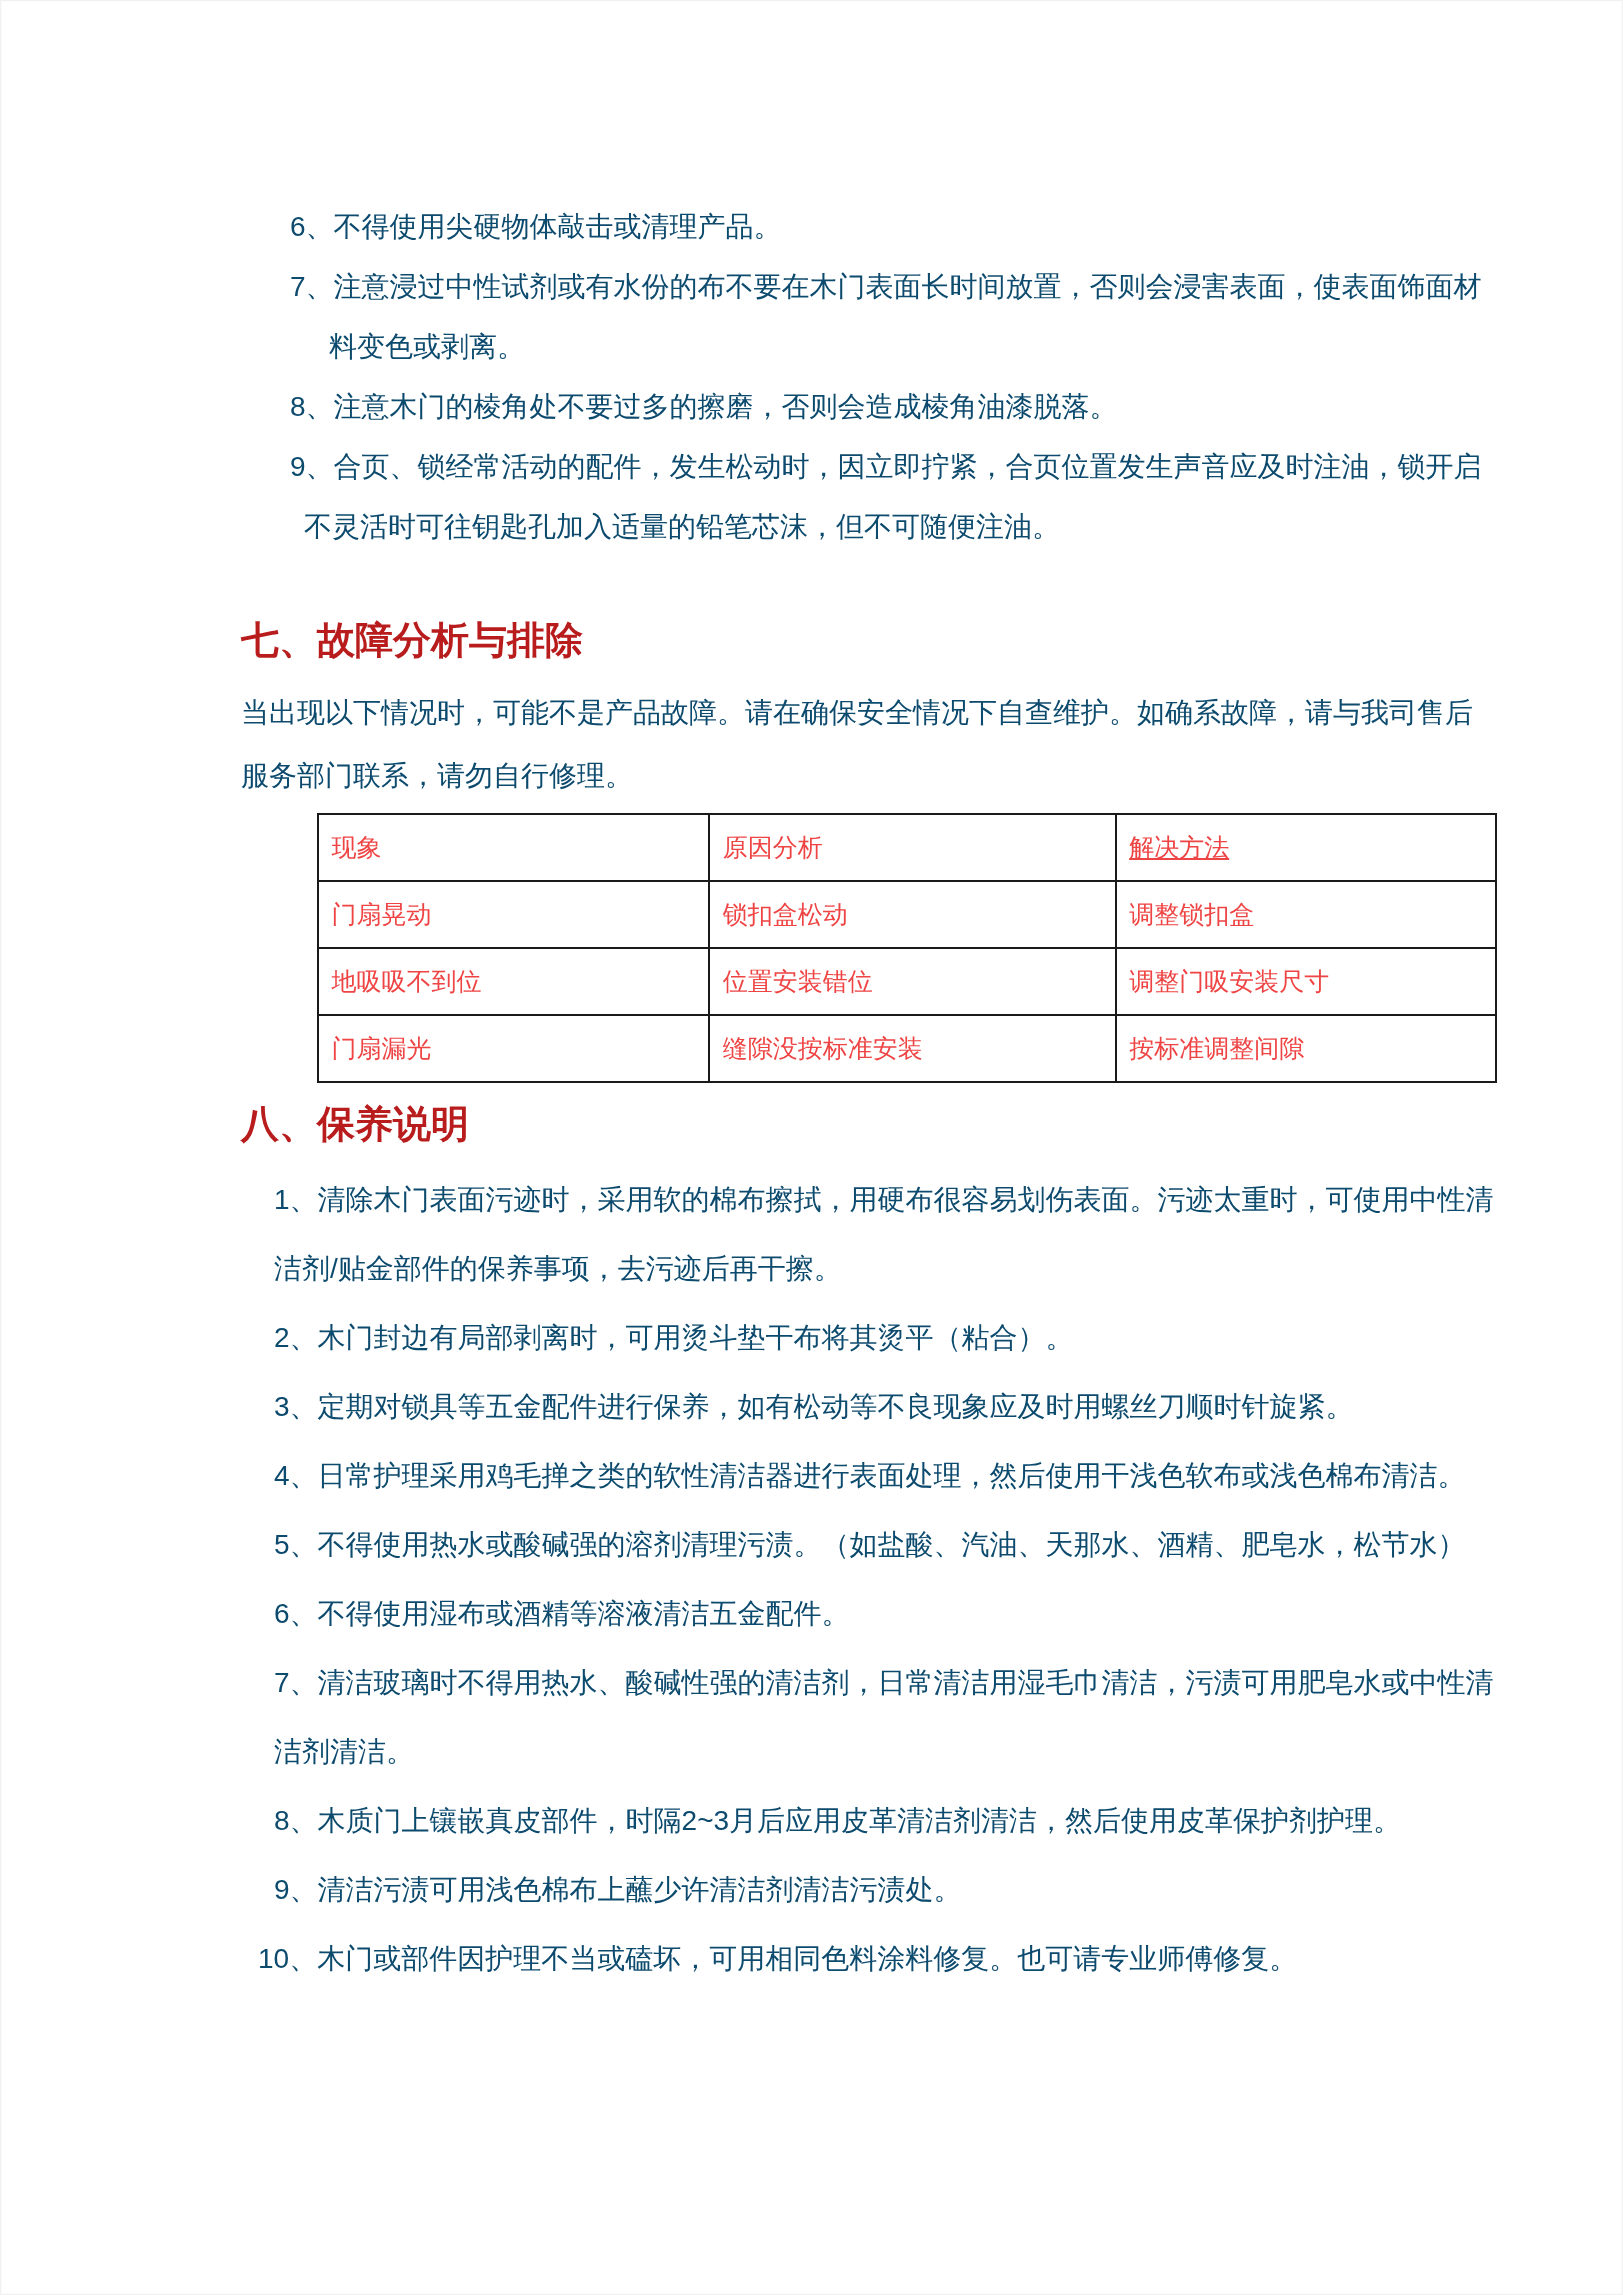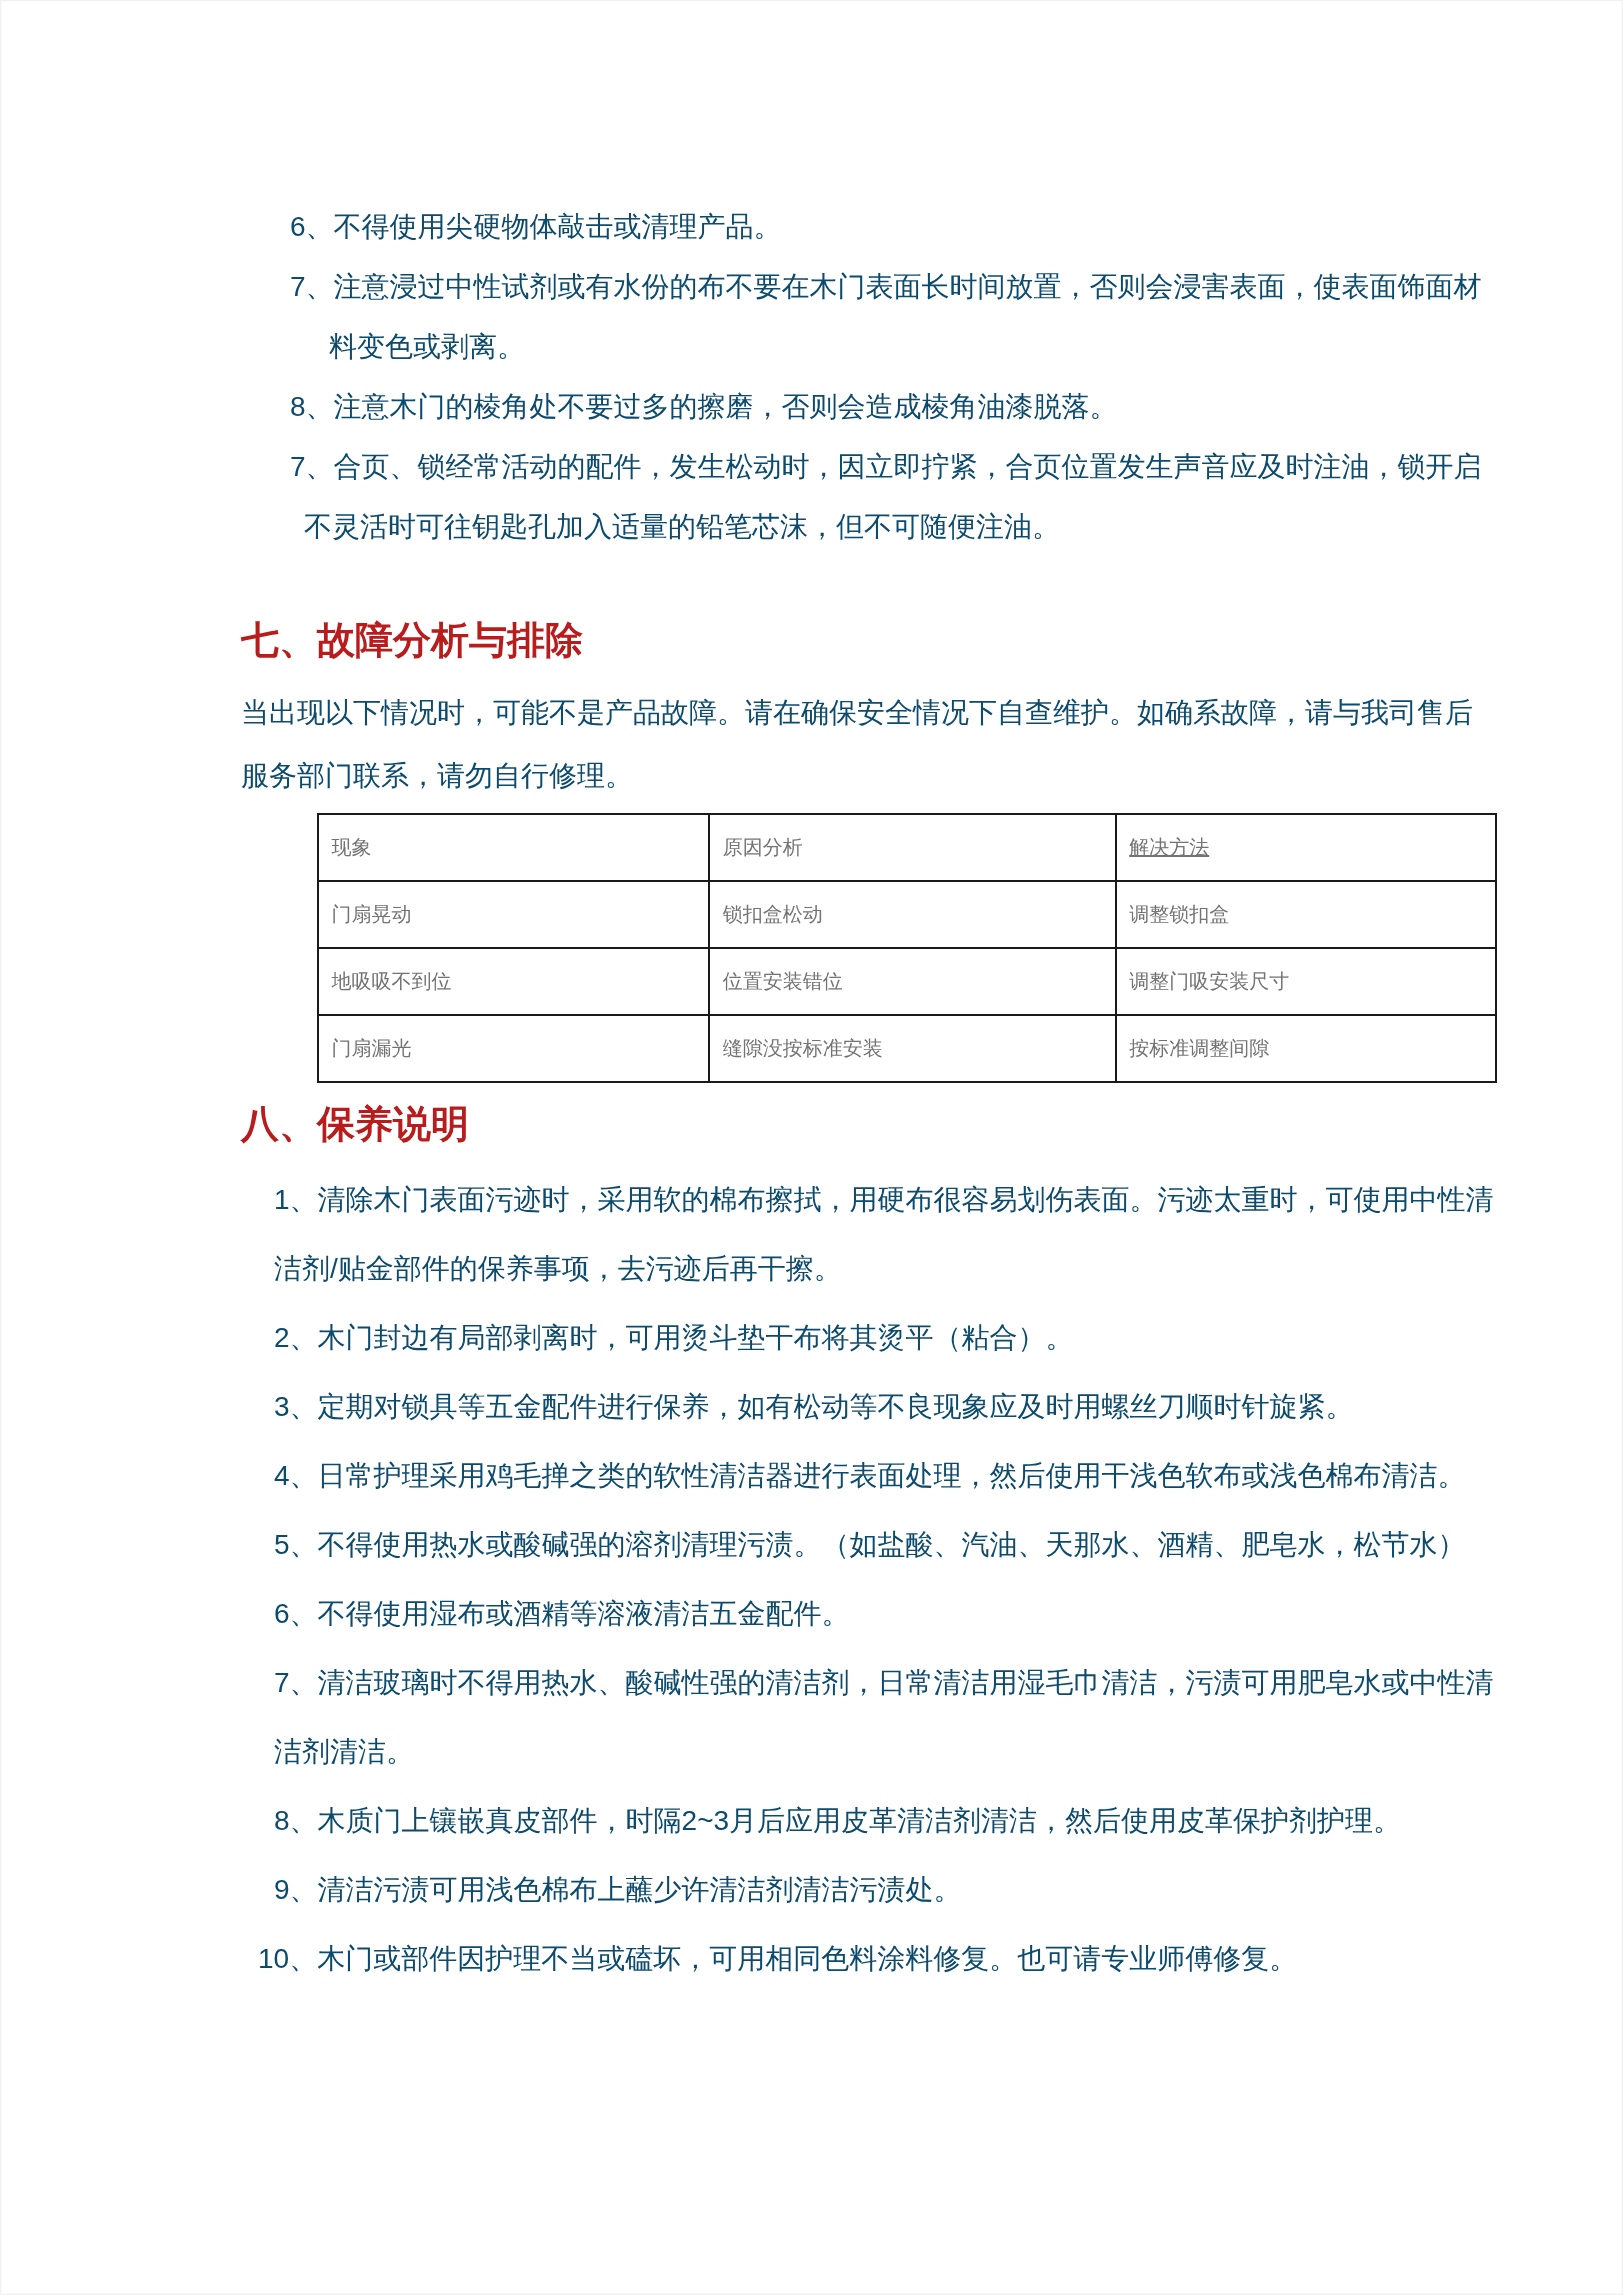--- a/index.html
+++ b/index.html
@@ -40,44 +40,44 @@
   .p-list2w { padding-left: 258px; }
   table.fault {
     margin: 5.9px 0 0 317px;
     border-collapse: collapse;
     table-layout: fixed;
     width: 1135px;
     border: 2.6px solid #1a1a1a;
   }
   table.fault td {
     height: 65px;
-    font-size: 20px;
+    font-size: 25px;
     padding: 0 0 0 12.4px;
     border: 2px solid #1a1a1a;
     border-top-width: 2.6px;
     border-bottom-width: 2.6px;
     vertical-align: middle;
     white-space: nowrap;
-    color: #737373;
+    color: #ef4444;
   }
   .c1 { width: 377px; }
   .c2 { width: 392px; }
   .c3 { width: 366px; text-decoration: underline; }
 </style>
 </head>
 <body>
 
 <div class="page">
   <div class="spacer-top"></div>
 
   <div class="ln l1 p-list1">6、不得使用尖硬物体敲击或清理产品。</div>
   <div class="ln l1 p-list1">7、注意浸过中性试剂或有水份的布不要在木门表面长时间放置，否则会浸害表面，使表面饰面材</div>
   <div class="ln l1 p-c7">料变色或剥离。</div>
   <div class="ln l1 p-list1">8、注意木门的棱角处不要过多的擦磨，否则会造成棱角油漆脱落。</div>
-  <div class="ln l1 p-list1">7、合页、锁经常活动的配件，发生松动时，因立即拧紧，合页位置发生声音应及时注油，锁开启</div>
+  <div class="ln l1 p-list1">9、合页、锁经常活动的配件，发生松动时，因立即拧紧，合页位置发生声音应及时注油，锁开启</div>
   <div class="ln l1 p-c9">不灵活时可往钥匙孔加入适量的铅笔芯沫，但不可随便注油。</div>
 
   <div class="h h7">七、故障分析与排除</div>
   <div class="ln intro p-body">当出现以下情况时，可能不是产品故障。请在确保安全情况下自查维护。如确系故障，请与我司售后</div>
   <div class="ln intro p-body">服务部门联系，请勿自行修理。</div>
 
   <table class="fault">
     <tbody>
         <tr>
       <td class="c1">现象</td>

